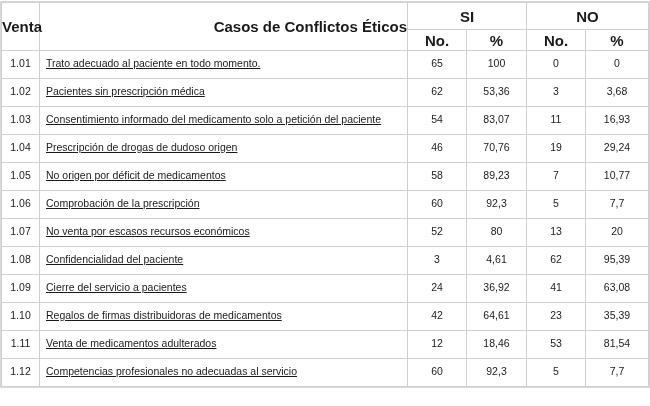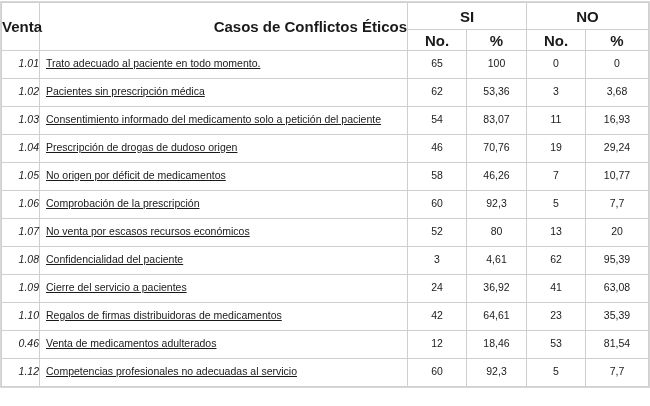--- a/index.html
+++ b/index.html
@@ -3,21 +3,21 @@
 <meta charset="utf-8">
 <style>
   html, body { margin: 0; padding: 0; background: #ffffff; }
   body { width: 650px; height: 406px; overflow: hidden; font-family: "Liberation Sans", "DejaVu Sans", sans-serif; color: #1a1a1a; }
   table { border-collapse: collapse; position: absolute; left: 1px; top: 2px; width: 647px; table-layout: fixed; font-size: 10.5px; }
   td, th { border: 1px solid #cfcfcf; padding: 0; }
   th { font-weight: bold; font-size: 15px; }
   .h1 { height: 27px; }
   .h2 { height: 21px; }
   tr.row td { height: 28px; vertical-align: top; padding-top: 6px; box-sizing: border-box; }
-  .c-item { text-align: right; font-style: italic; }
+  .c-item { text-align: center; }
   .c-desc { text-align: left; padding-left: 6px !important; text-decoration: underline; }
   .c-num { text-align: center; }
   th.item-h { text-align: center; vertical-align: middle; }
   th.desc-h { text-align: right; vertical-align: middle; }
   table { outline: 1px solid #d8d8d8; }
 </style>
 </head>
 <body>
 
 <table>
@@ -73,21 +73,21 @@
         <td class="c-desc">Prescripción de drogas de dudoso origen</td>
         <td class="c-num">46</td>
         <td class="c-num">70,76</td>
         <td class="c-num">19</td>
         <td class="c-num">29,24</td>
       </tr>
       <tr class="row">
         <td class="c-item">1.05</td>
         <td class="c-desc">No origen por déficit de medicamentos</td>
         <td class="c-num">58</td>
-        <td class="c-num">46,26</td>
+        <td class="c-num">89,23</td>
         <td class="c-num">7</td>
         <td class="c-num">10,77</td>
       </tr>
       <tr class="row">
         <td class="c-item">1.06</td>
         <td class="c-desc">Comprobación de la prescripción</td>
         <td class="c-num">60</td>
         <td class="c-num">92,3</td>
         <td class="c-num">5</td>
         <td class="c-num">7,7</td>
@@ -118,21 +118,21 @@
       </tr>
       <tr class="row">
         <td class="c-item">1.10</td>
         <td class="c-desc">Regalos de firmas distribuidoras de medicamentos</td>
         <td class="c-num">42</td>
         <td class="c-num">64,61</td>
         <td class="c-num">23</td>
         <td class="c-num">35,39</td>
       </tr>
       <tr class="row">
-        <td class="c-item">0.46</td>
+        <td class="c-item">1.11</td>
         <td class="c-desc">Venta de medicamentos adulterados</td>
         <td class="c-num">12</td>
         <td class="c-num">18,46</td>
         <td class="c-num">53</td>
         <td class="c-num">81,54</td>
       </tr>
       <tr class="row">
         <td class="c-item">1.12</td>
         <td class="c-desc">Competencias profesionales no adecuadas al servicio</td>
         <td class="c-num">60</td>

